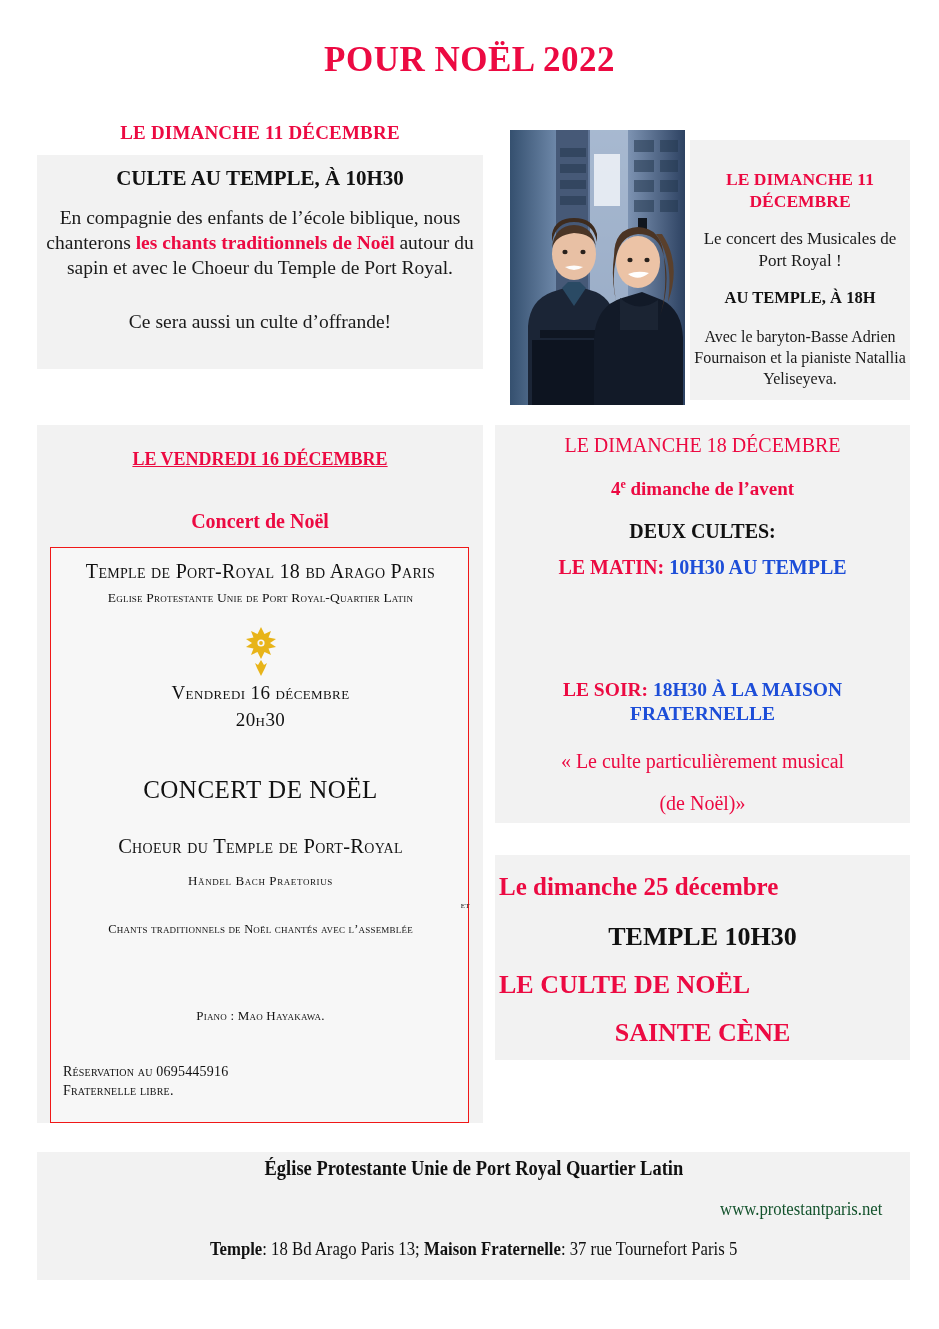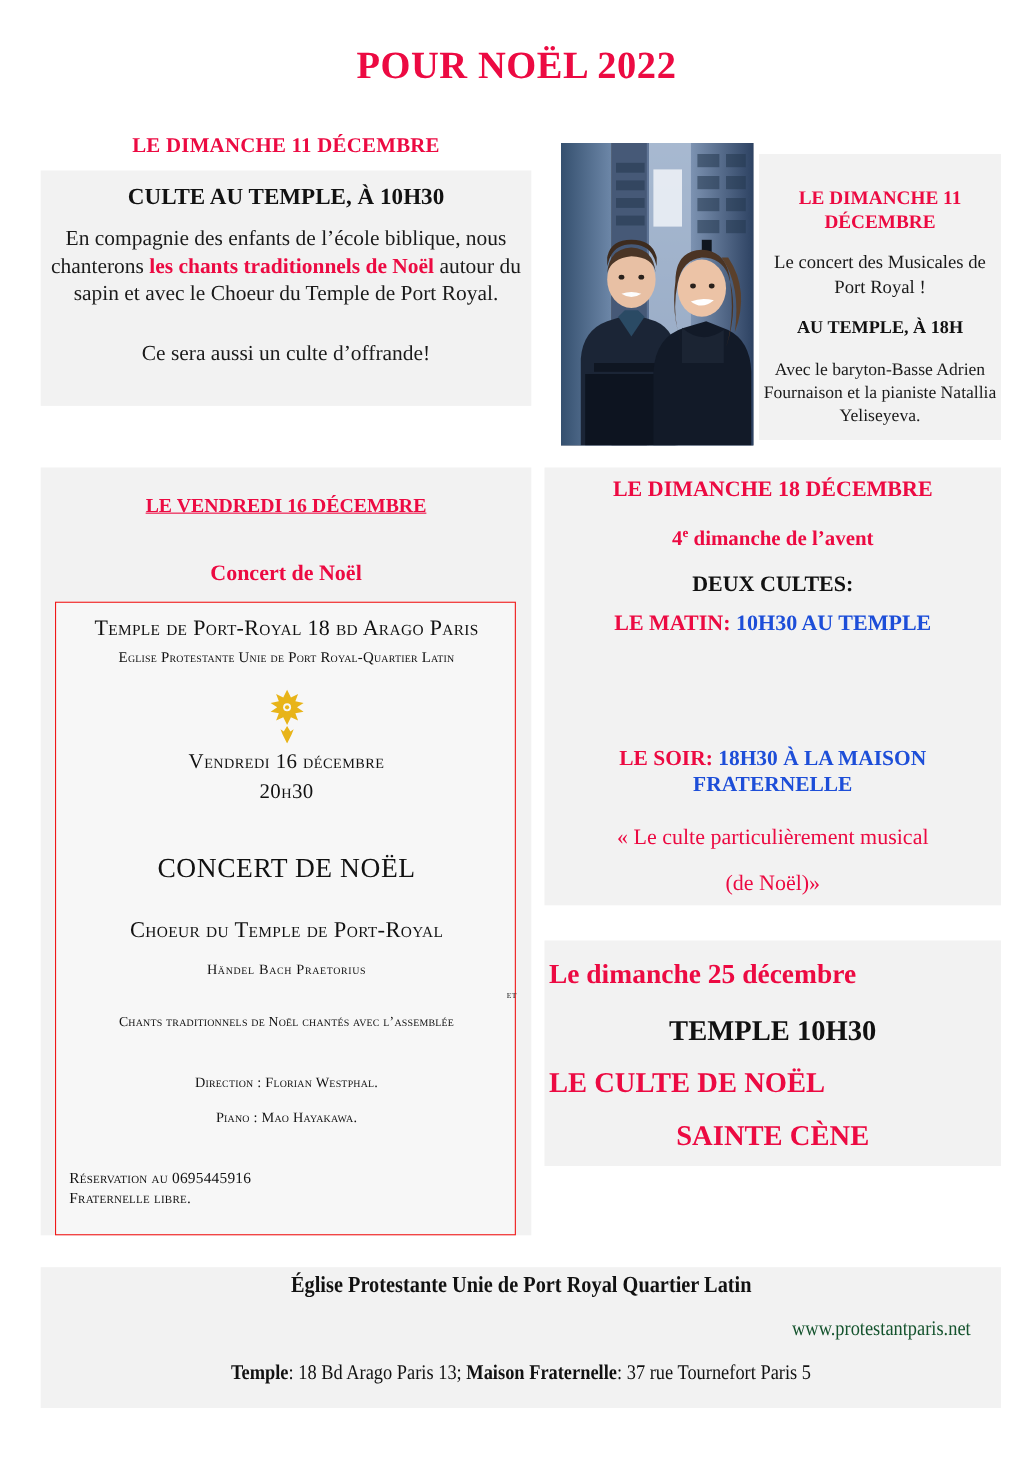--- a/index.html
+++ b/index.html
@@ -127,21 +127,21 @@
     font-size:16.5px;font-weight:bold;color:#111;
   }
   #r1-artists{
     position:absolute;left:690px;top:326px;width:220px;text-align:center;
     font-size:16px;line-height:21px;color:#1a1a1a;
   }
 
   #panel-r2{position:absolute;left:495px;top:425px;width:415px;height:398px;}
   #r2-head{
     position:absolute;left:499px;top:434px;width:407px;text-align:center;
-    font-size:20px;font-weight:bold;color:#ec0a42;
+    font-size:20px;font-weight:normal;color:#ec0a42;
   }
   #r2-advent{
     position:absolute;left:499px;top:477px;width:407px;text-align:center;
     font-size:19px;font-weight:bold;color:#ec0a42;
   }
   #r2-advent sup{font-size:12px;}
   #r2-deux{
     position:absolute;left:499px;top:520px;width:407px;text-align:center;
     font-size:20px;font-weight:bold;color:#111;
   }
@@ -222,21 +222,20 @@
       </g>
     </svg>
   </div>
   <div id="fl-date" class="sc">Vendredi 16 décembre</div>
   <div id="fl-time" class="sc">20h30</div>
   <div id="fl-concert">CONCERT DE NOËL</div>
   <div id="fl-choir" class="sc">Choeur du Temple de Port-Royal</div>
   <div id="fl-comp" class="sc">Händel   Bach   Praetorius</div>
   <div id="fl-et" class="sc">et</div>
   <div id="fl-chants" class="sc">Chants traditionnels de Noël chantés avec l’assemblée</div>
-  <div id="fl-dir" class="sc">Direction : Florian Westphal.</div>
   <div id="fl-piano" class="sc">Piano : Mao Hayakawa.</div>
   <div id="fl-res" class="sc">
     <div>Réservation au 0695445916</div>
     <div>Fraternelle libre.</div>
   </div>
 </div>
 
 <div id="photo">
   <svg width="175" height="275" viewBox="0 0 175 275" aria-hidden="true">
     <defs>

